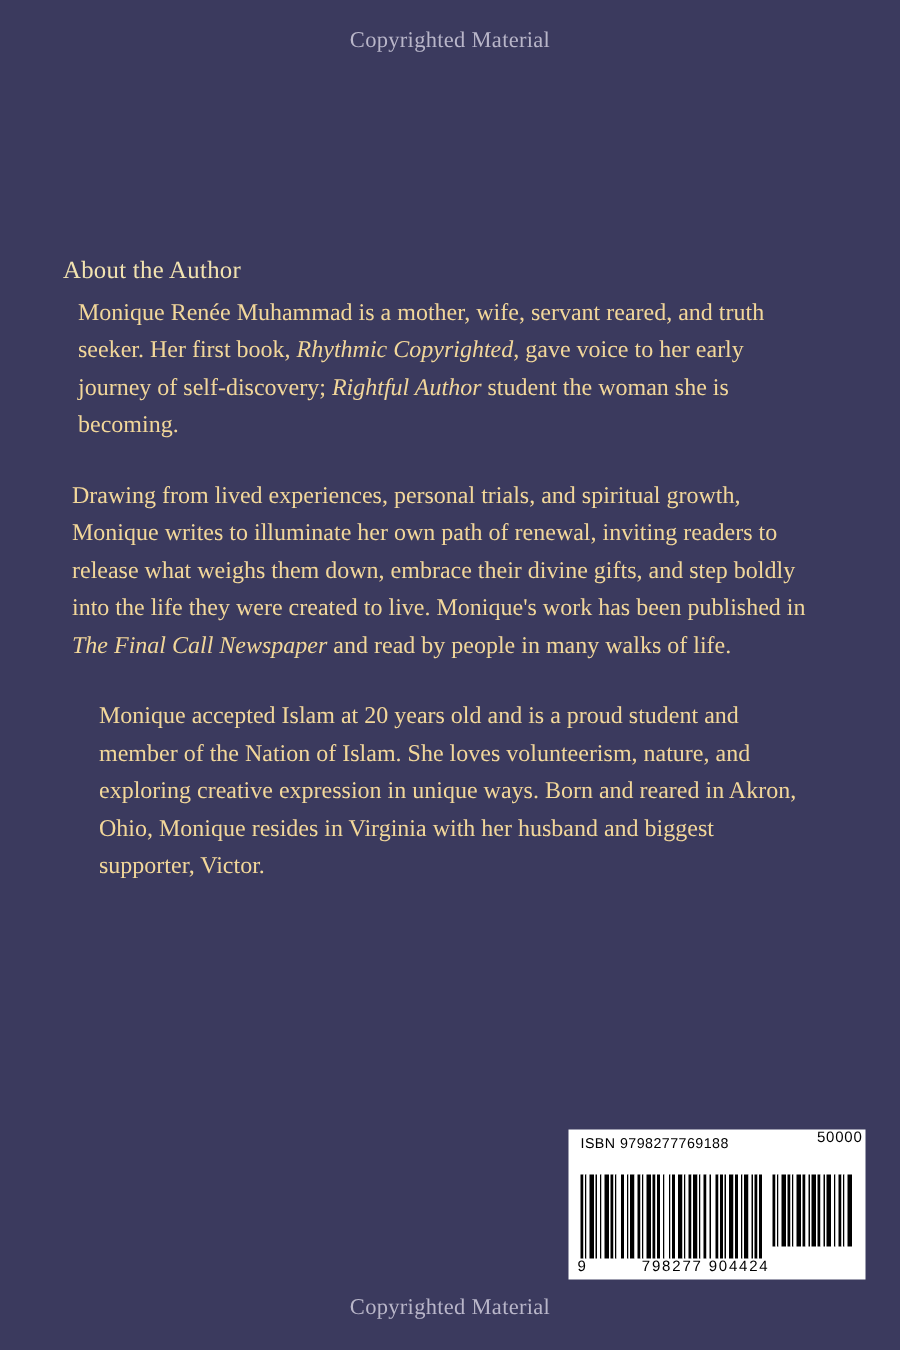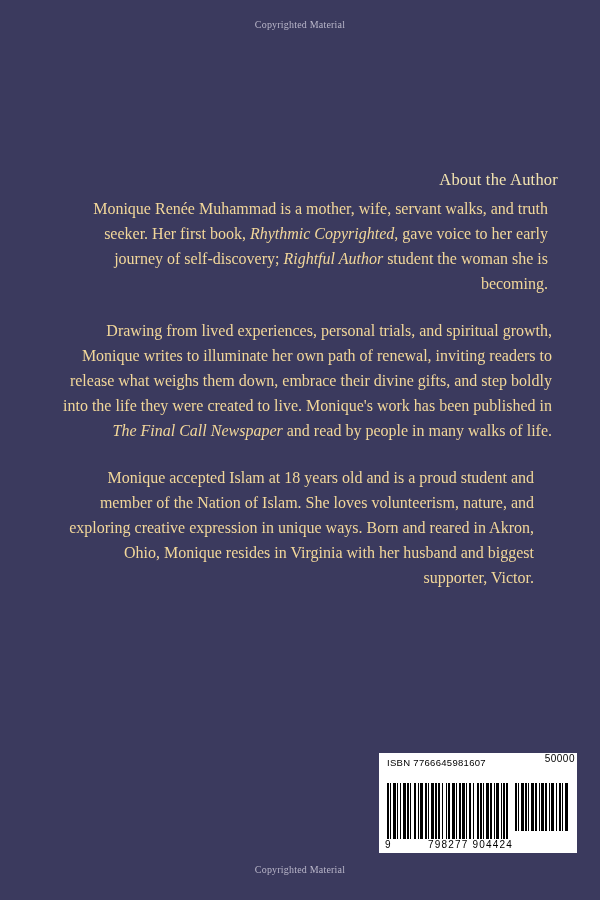--- a/index.html
+++ b/index.html
@@ -19,33 +19,33 @@
     width: 600px;
     height: 900px;
     background: #3b3a5e;
   }
   .copyright-top, .copyright-bottom {
     position: absolute;
     left: 0;
     width: 600px;
     text-align: center;
     color: #b9b6c9;
-    font-size: 10px;
+    font-size: 15px;
     letter-spacing: 0.2px;
     font-family: "Liberation Serif", serif;
   }
   .copyright-top { top: 19px; }
   .copyright-bottom { top: 864px; }
 
   .content {
     position: absolute;
     left: 42px;
     top: 170px;
     width: 516px;
-    text-align: right;
+    text-align: left;
   }
   .about-title {
     color: #f2e3b0;
     font-size: 16.5px;
     font-family: "Liberation Serif", serif;
     margin-bottom: 6px;
     letter-spacing: 0.2px;
   }
   .para {
     color: #f2d79a;
@@ -127,29 +127,29 @@
 </head>
 <body>
 
 <div class="page">
 
   <div class="copyright-top">Copyrighted Material</div>
 
   <div class="content">
     <div class="about-title">About the Author</div>
 
-    <p class="para p1"><span>Monique Renée Muhammad is a mother, wife, servant walks, and truth seeker. Her first book, </span><span class="ital">Rhythmic Copyrighted</span><span>, gave voice to her early journey of self-discovery; </span><span class="ital">Rightful Author</span><span> student the woman she is becoming.</span></p>
+    <p class="para p1"><span>Monique Renée Muhammad is a mother, wife, servant reared, and truth seeker. Her first book, </span><span class="ital">Rhythmic Copyrighted</span><span>, gave voice to her early journey of self-discovery; </span><span class="ital">Rightful Author</span><span> student the woman she is becoming.</span></p>
 
     <p class="para p2"><span>Drawing from lived experiences, personal trials, and spiritual growth, Monique writes to illuminate her own path of renewal, inviting readers to release what weighs them down, embrace their divine gifts, and step boldly into the life they were created to live. Monique's work has been published in </span><span class="ital">The Final Call Newspaper</span><span> and read by people in many walks of life.</span></p>
 
-    <p class="para p3">Monique accepted Islam at 18 years old and is a proud student and member of the Nation of Islam.  She loves volunteerism, nature, and exploring creative expression in unique ways. Born and reared in Akron, Ohio, Monique resides in Virginia with her husband and biggest supporter, Victor.</p>
+    <p class="para p3">Monique accepted Islam at 20 years old and is a proud student and member of the Nation of Islam.  She loves volunteerism, nature, and exploring creative expression in unique ways. Born and reared in Akron, Ohio, Monique resides in Virginia with her husband and biggest supporter, Victor.</p>
   </div>
 
   <div class="barcode-box">
-    <div class="isbn-text">ISBN 7766645981607</div>
+    <div class="isbn-text">ISBN 9798277769188</div>
     <div class="price-text">50000</div>
     <div class="bars main-bars">
       <span style="width:2px"></span>
         <span style="width:1px;background:#fff"></span>
         <span style="width:1px"></span>
         <span style="width:2px;background:#fff"></span>
       <span style="width:3px"></span>
         <span style="width:1px;background:#fff"></span>
         <span style="width:1px"></span>
         <span style="width:2px;background:#fff"></span>

